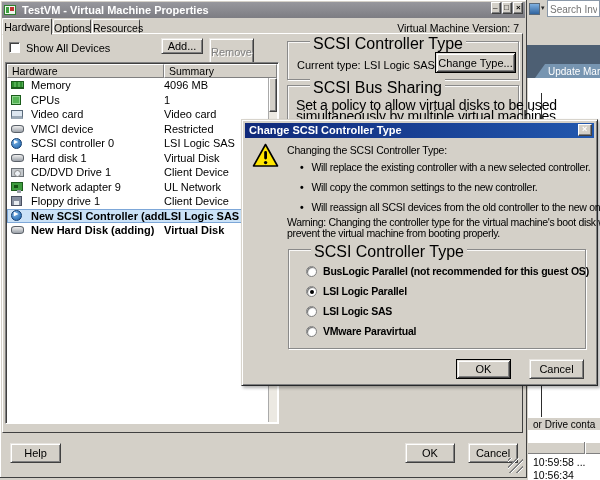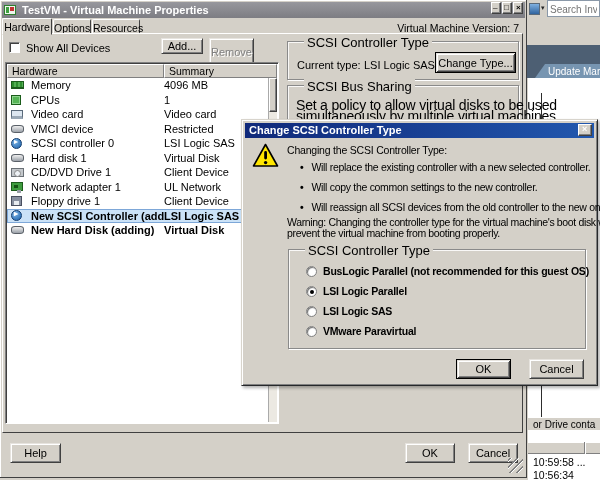--- a/index.html
+++ b/index.html
@@ -24,23 +24,23 @@
   }
   .btn.disabled { color:#808080; text-shadow:1px 1px 0 #fff; }
   .btn.focused { border-color:#000; box-shadow: inset 1px 1px 0 #e6e3de, inset -1px -1px 0 #404040, inset 2px 2px 0 #fff, inset -2px -2px 0 #808080; }
   .sunken { border:1px solid; border-color:#808080 #fff #fff #808080; box-shadow: inset 1px 1px 0 #404040; background:#fff; }
   .groupbox {
     position:absolute;
     border:1px solid #8a8a8a;
     box-shadow: 1px 1px 0 #fff, inset 1px 1px 0 rgba(255,255,255,.85);
   }
   .gb-title {
-    position:absolute; top:-7px; left:16px;
+    position:absolute; top:-7px; left:22px;
     background:#d4d0c8; padding:0 3px;
-    font-size:13px; white-space:nowrap;
+    font-size:16px; white-space:nowrap;
   }
 
   
   #bg-strip { left:527px; top:0; width:73px; height:480px; background:#d4d0c8; z-index:0; }
   #bg-search-icon { left:2px; top:3px; width:11px; height:12px;
     background:linear-gradient(#7fb0e0,#2f639f); border:1px solid #5a6a7a; }
   #bg-search-caret { left:14px; top:4px; font-size:7px; color:#222; }
   #bg-search-box { left:20px; top:0; width:53px; height:17px; background:#fff; border:1px solid #8a98a8; }
   #bg-search-box input { width:100%; height:100%; border:none; outline:none; font-family:"Liberation Sans",sans-serif; font-size:10px; color:#707070; padding:2px 2px 0 2px; background:transparent; }
   #bg-dark-band { left:0; top:45px; width:73px; height:33px; background:#4d5f73; }
@@ -277,21 +277,21 @@
           <span class="hw-icon-cell">
               <span class="ic ic-cd"></span>
             </span>
           <span class="hw-name">CD/DVD Drive 1</span>
           <span class="hw-summary">Client Device</span>
         </div>
         <div class="hw-row">
           <span class="hw-icon-cell">
               <span class="ic ic-net"></span>
             </span>
-          <span class="hw-name">Network adapter 1</span>
+          <span class="hw-name">Network adapter 9</span>
           <span class="hw-summary">UL Network</span>
         </div>
         <div class="hw-row">
           <span class="hw-icon-cell">
               <span class="ic ic-floppy"></span>
             </span>
           <span class="hw-name">Floppy drive 1</span>
           <span class="hw-summary">Client Device</span>
         </div>
         <div class="hw-row selected bold">

